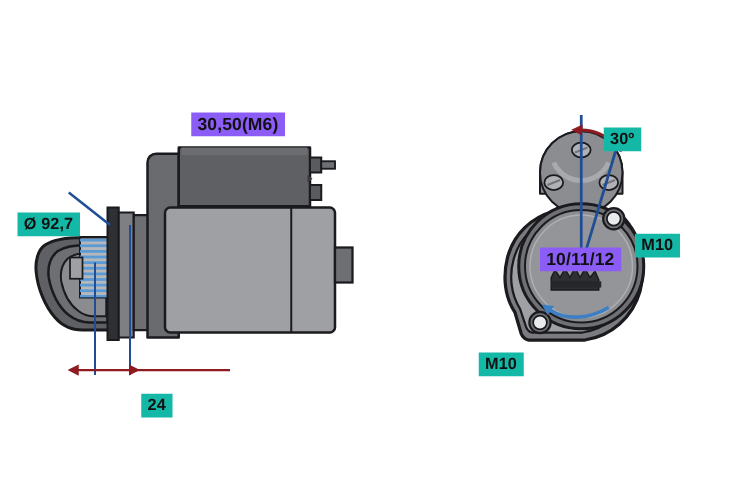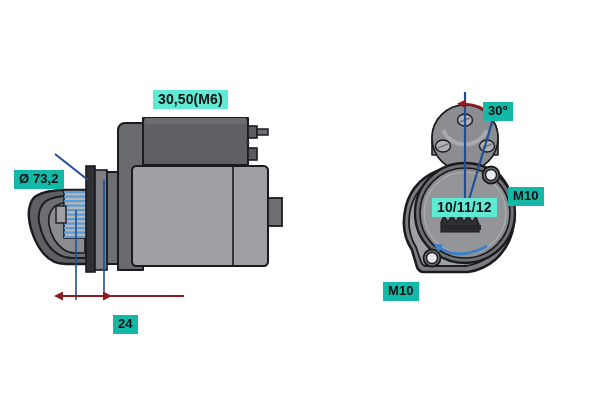--- a/index.html
+++ b/index.html
@@ -32,21 +32,21 @@
     line-height: 14px;
     color: #111111;
     white-space: nowrap;
     letter-spacing: 0.1px;
   }
   .callout-yellow {
     background: #14b8a6;
     margin-top: 32px;
   }
   .callout-blue {
-    background: #5eead4;
+    background: #8b5cf6;
   }
   .c-dia   { left: 14px;  top: 138px; }
   .c-m6    { left: 153px; top: 90px; font-size: 14px; }
   .c-29    { left: 113px; top: 283px; }
   .c-30deg { left: 483px; top: 70px; }
   .c-m10a  { left: 508px; top: 155px; }
   .c-m10b  { left: 383px; top: 250px; }
   .c-1012  { left: 432px; top: 198px; font-size: 14px; }
 </style>
 </head>
@@ -206,21 +206,21 @@
       <path d="M440,248 C452,256 470,256 487,246" fill="none" stroke="#3d7fc4" stroke-width="3" marker-start="url(#blueArrowRot)"></path>
 
       <line x1="465" y1="92" x2="465" y2="213" stroke="#1f4e96" stroke-width="2.2"></line>
 
       <line x1="496" y1="109" x2="465" y2="213" stroke="#1f4e96" stroke-width="2.2"></line>
 
       <path d="M465,104 A38,38 0 0 1 492,116" fill="none" stroke="#8e1b20" stroke-width="2.4" marker-start="url(#redArrowHeadA)" marker-end="url(#redArrowHeadB)"></path>
     </g>
   </svg>
 
-  <div class="callout callout-yellow c-dia">Ø 73,2</div>
+  <div class="callout callout-yellow c-dia">Ø 92,7</div>
 
   <div class="callout callout-blue c-m6">30,50(M6)</div>
 
   <div class="callout callout-yellow c-29">24</div>
 
   <div class="callout callout-yellow c-30deg">30º</div>
 
   <div class="callout callout-yellow c-m10a">M10</div>
 
   <div class="callout callout-yellow c-m10b">M10</div>

